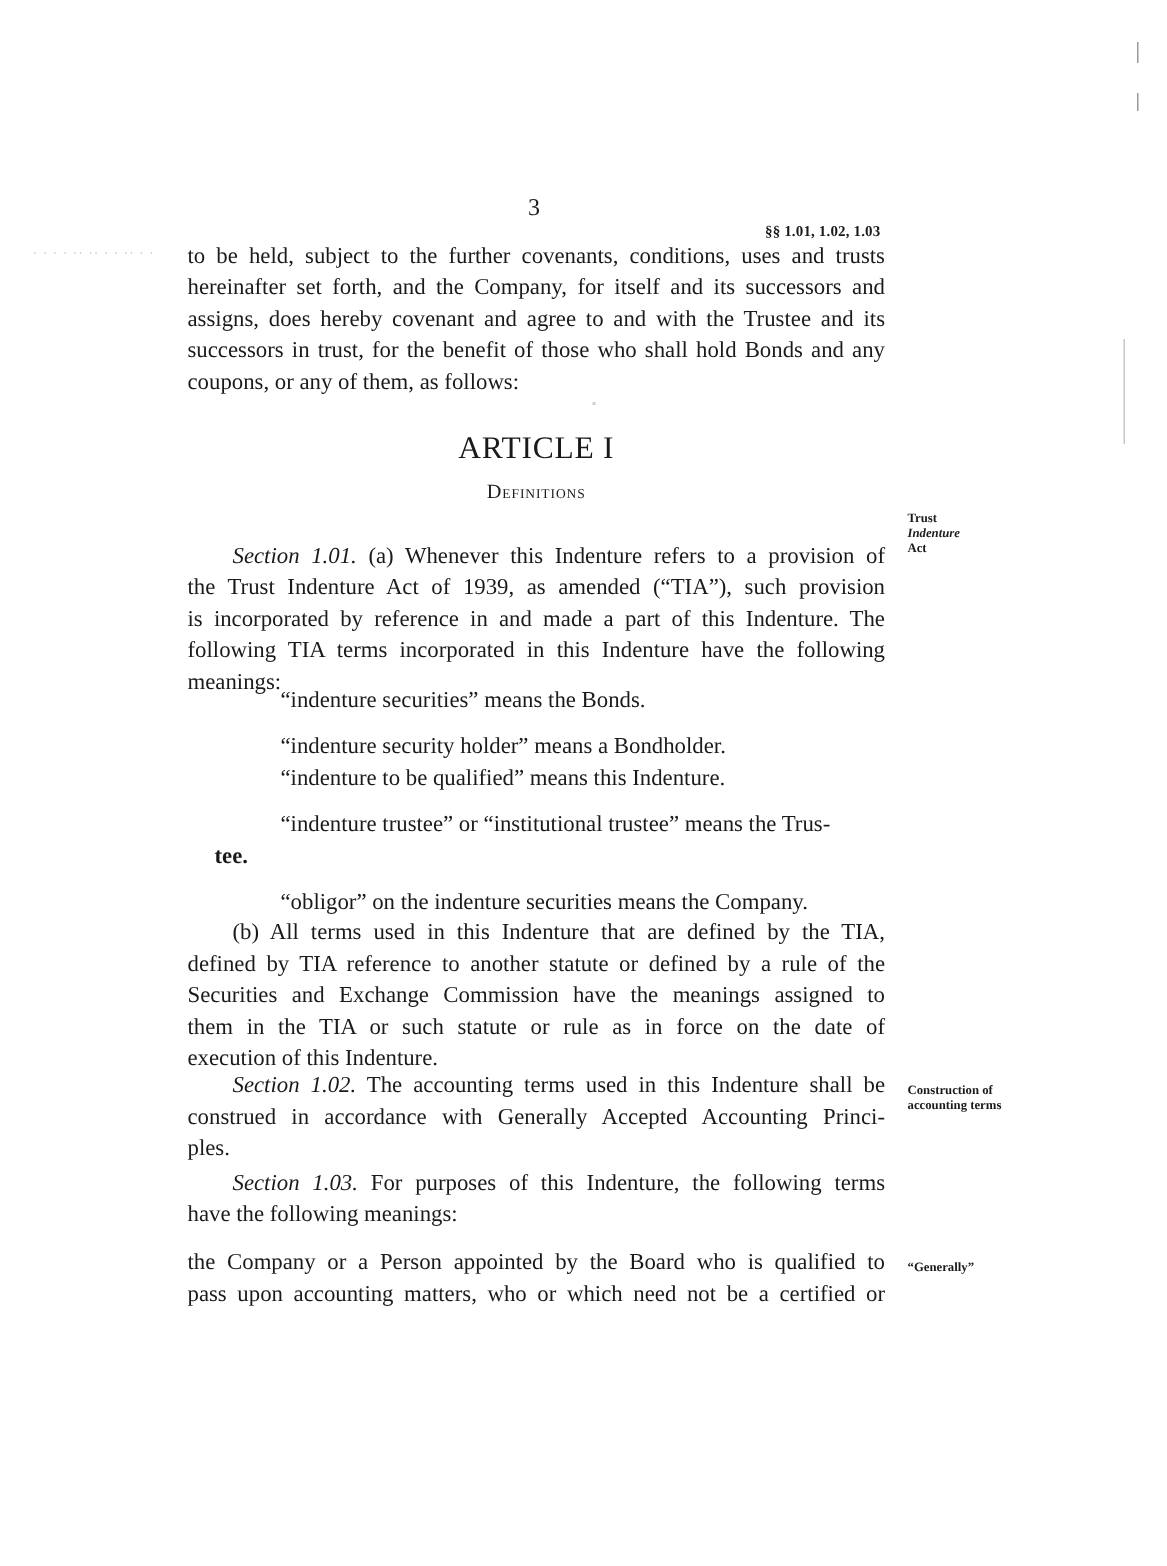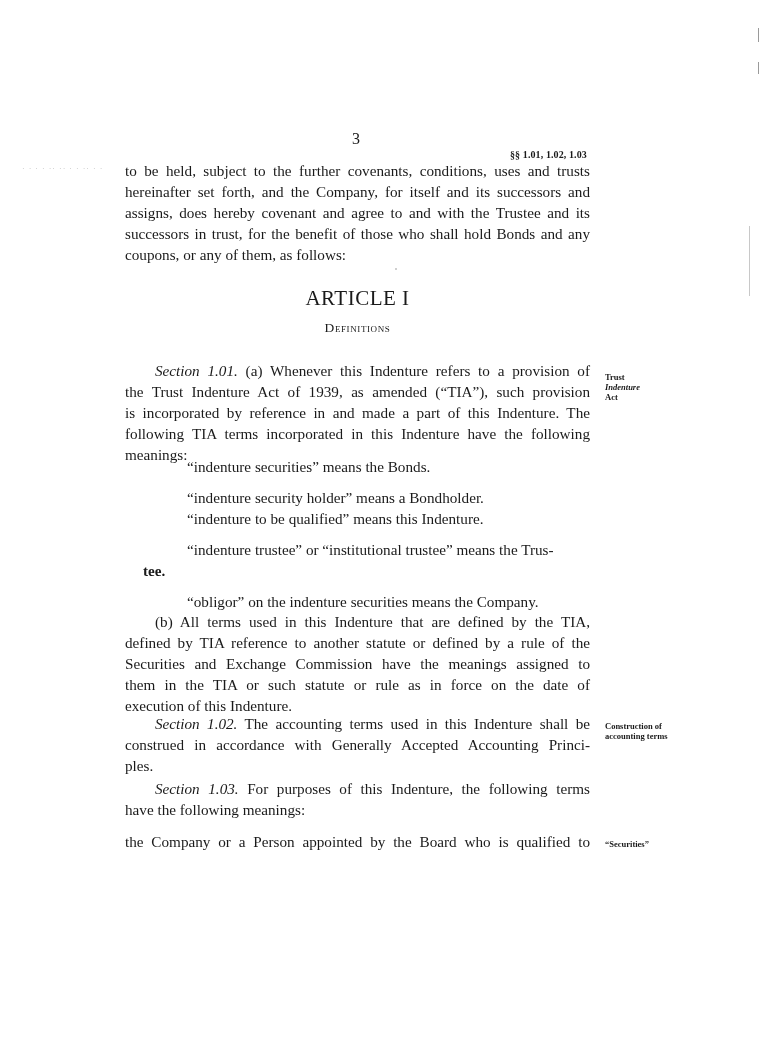--- a/index.html
+++ b/index.html
@@ -49,21 +49,21 @@
 <div class="abs center article-title">ARTICLE I</div>
 <div class="abs center section-caption"><span>Definitions</span></div>
 
 <div class="abs body-text" style="top:328px;margin-top:32px;">
   <span class="line indent"><em>Section 1.01.</em><span> (a) Whenever this Indenture refers to a provision of</span></span>
   <span class="line">the Trust Indenture Act of 1939, as amended (“TIA”), such provision</span>
   <span class="line">is incorporated by reference in and made a part of this Indenture. The</span>
   <span class="line">following TIA terms incorporated in this Indenture have the following</span>
   <span class="line last">meanings:</span>
 </div>
-<div class="abs margin-note" style="top:372px;">
+<div class="abs margin-note" style="top:340px;">
   <div>Trust</div>
   <div class="it">Indenture</div>
   <div>Act</div>
 </div>
 
 <div class="abs body-text" style="top:456px;left:125px;width:465px;">
   <div class="indent2" style="margin-bottom:10px;">“indenture securities” means the Bonds.</div>
   <div class="indent2" style="margin-bottom:0;">“indenture security holder” means a Bondholder.</div>
   <div class="indent2" style="margin-bottom:10px;">“indenture to be qualified” means this Indenture.</div>
   <div class="indent2">“indenture trustee” or “institutional trustee” means the Trus-</div>
@@ -89,14 +89,15 @@
   <div>accounting terms</div>
 </div>
 
 <div class="abs body-text" style="top:778px;">
   <span class="line indent"><em>Section 1.03.</em><span> For purposes of this Indenture, the following terms</span></span>
   <span class="line last">have the following meanings:</span>
 </div>
 
 <div class="abs body-text" style="top:831px;">
   <span class="line">the Company or a Person appointed by the Board who is qualified to</span>
+  <span class="line">pass upon accounting matters, who or which need not be a certified or</span>
 </div>
-<div class="abs margin-note" style="top:839px;">“Securities”</div>
+<div class="abs margin-note" style="top:839px;">“Generally”</div>
 
 </body></html>

